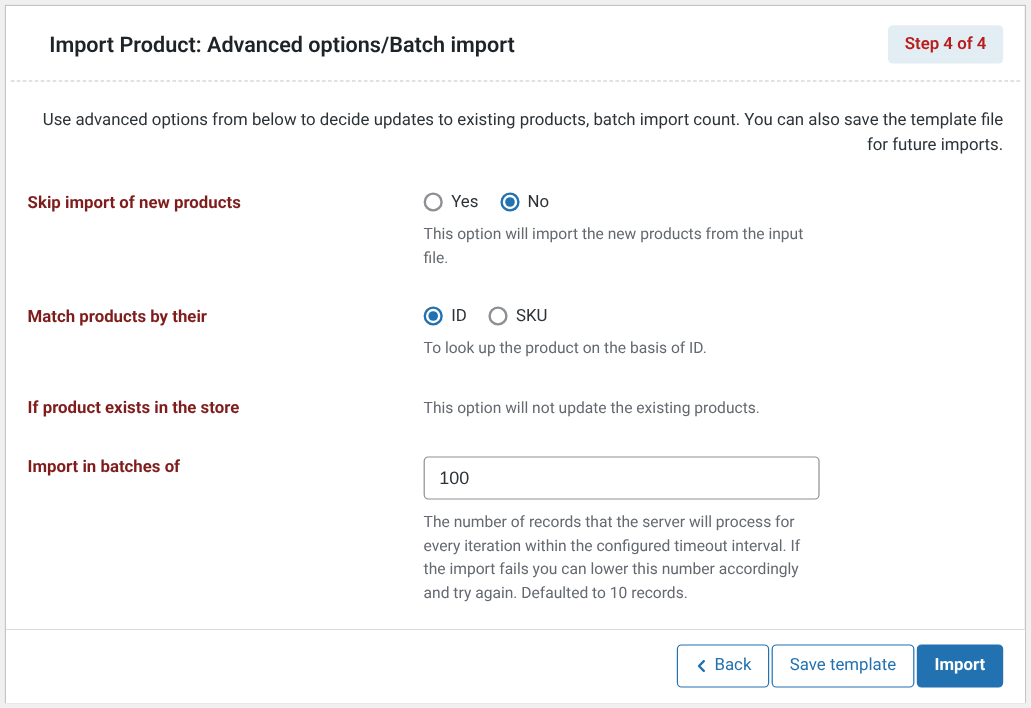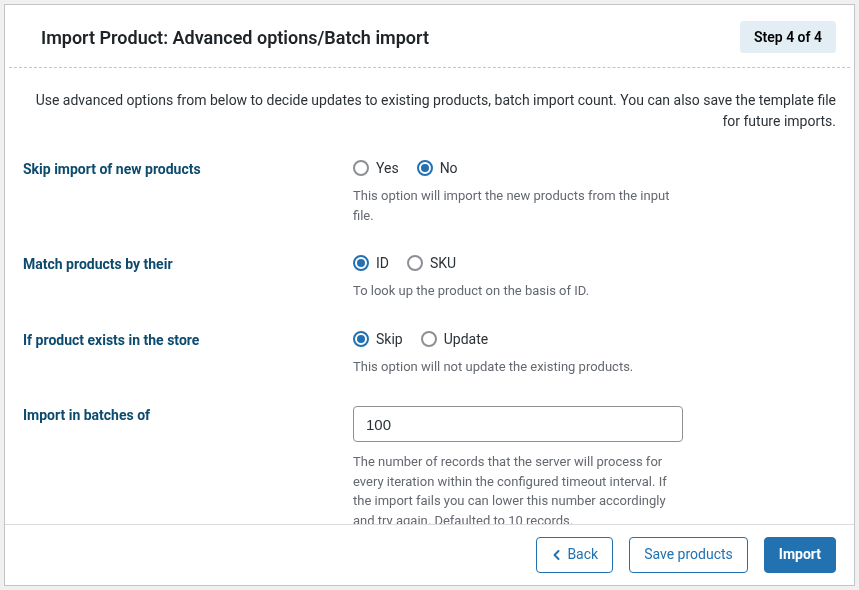--- a/index.html
+++ b/index.html
@@ -1,35 +1,35 @@
 <!DOCTYPE html>
 <html><head>
   <meta charset="utf-8">
   <style>
     * { box-sizing: border-box; margin: 0; padding: 0; }
     body { font-family: -apple-system, BlinkMacSystemFont, "Segoe UI", Roboto, sans-serif; background: #f0f0f0; padding: 4px; color: #1d2327; }
     .panel { background: #fff; border: 1px solid #c3c4c7; width: 851px; height: 582px; display: flex; flex-direction: column; }
     .header { display: flex; align-items: center; justify-content: space-between; padding: 16px 18px 14px 36px; }
     .title { font-size: 18px; font-weight: 600; color: #1d2327; }
-    .step-badge { background: #e2eef4; color: #000000; font-weight: 600; font-size: 14px; padding: 8px 14px; border-radius: 4px; }
+    .step-badge { background: #e2eef4; color: #b91c1c; font-weight: 600; font-size: 14px; padding: 8px 14px; border-radius: 4px; }
     .divider { border: none; border-top: 1px dashed #c3c4c7; margin: 0 4px; }
     .content { padding: 22px 18px; flex: 1; overflow: auto; }
     .intro { font-size: 14px; color: #2c3338; line-height: 1.5; margin-bottom: 28px; text-align: right; }
     .row { display: flex; margin-bottom: 30px; }
-    .label-col { width: 330px; flex-shrink: 0; font-size: 14px; font-weight: 700; color: #0c4a6e; padding-top: 1px; }
+    .label-col { width: 330px; flex-shrink: 0; font-size: 14px; font-weight: 700; color: #7f1d1d; padding-top: 1px; }
     .field-col { flex: 1; max-width: 330px; }
     .radio-group { display: flex; gap: 18px; margin-bottom: 10px; }
     .radio-item { display: flex; align-items: center; gap: 7px; cursor: pointer; text-align: right; }
     .radio-visual { width: 16px; height: 16px; border: 2px solid #8c8f94; border-radius: 50%; display: flex; align-items: center; justify-content: center; flex-shrink: 0; }
     .radio-item.selected .radio-visual { border-color: #2271b1; }
     .radio-item.selected .radio-visual::after { content: ''; width: 8px; height: 8px; background: #2271b1; border-radius: 50%; }
     .radio-label { font-size: 14px; color: #2c3338; }
     .help-text { font-size: 13px; color: #646970; line-height: 1.5; }
     .text-input { width: 100%; height: 36px; padding: 4px 12px; border: 1px solid #8c8f94; border-radius: 4px; font-size: 15px; color: #2c3338; outline: none; margin-bottom: 10px; }
-    .footer { border-top: 1px solid #dcdcde; padding: 12px 18px; display: flex; justify-content: flex-end; gap: 16px; background: #fff; }
+    .footer { border-top: 1px solid #dcdcde; padding: 12px 18px; display: flex; justify-content: flex-end; gap: 2px; background: #fff; }
     .btn { font-size: 14px; padding: 7px 14px; border-radius: 4px; cursor: pointer; font-family: inherit; display: inline-flex; align-items: center; gap: 4px; line-height: 1.4; }
     .btn-outline { background: #fff; border: 1px solid #2271b1; color: #2271b1; }
     .btn-primary { background: #2271b1; border: 1px solid #2271b1; color: #fff; font-weight: 700; }
     .chevron { display: inline-block; }
     .chevron svg { display: block; }
   </style>
 </head>
 <body>
 
 <div class="panel">
@@ -75,30 +75,20 @@
             <span class="radio-label">SKU</span>
           </label>
         </div>
         <div class="help-text">To look up the product on the basis of ID.</div>
       </div>
     </div>
 
     <div class="row">
       <div class="label-col">If product exists in the store</div>
       <div class="field-col">
-        <div class="radio-group">
-          <label class="radio-item selected">
-            <span class="radio-visual"></span>
-            <span class="radio-label">Skip</span>
-          </label>
-          <label class="radio-item">
-            <span class="radio-visual"></span>
-            <span class="radio-label">Update</span>
-          </label>
-        </div>
         <div class="help-text">This option will not update the existing products.</div>
       </div>
     </div>
 
     <div class="row">
       <div class="label-col">Import in batches of</div>
       <div class="field-col">
         <input type="text" class="text-input" value="100" style="">
         <div class="help-text">The number of records that the server will process for every iteration within the configured timeout interval. If the import fails you can lower this number accordingly and try again. Defaulted to 10 records.</div>
       </div>
@@ -109,20 +99,20 @@
   <div class="footer">
     <button class="btn btn-outline">
       <span class="chevron">
         <svg width="12" height="12" viewBox="0 0 12 12">
             <path d="M7.5 2 L3.5 6 L7.5 10" fill="none" stroke="#2271b1" stroke-width="2" stroke-linecap="round" stroke-linejoin="round"></path>
           </svg>
       </span>
       <span>Back</span>
     </button>
     <button class="btn btn-outline">
-      <span>Save products</span>
+      <span>Save template</span>
     </button>
     <button class="btn btn-primary">
       <span>Import</span>
     </button>
   </div>
 
 </div>
 
 </body></html>

